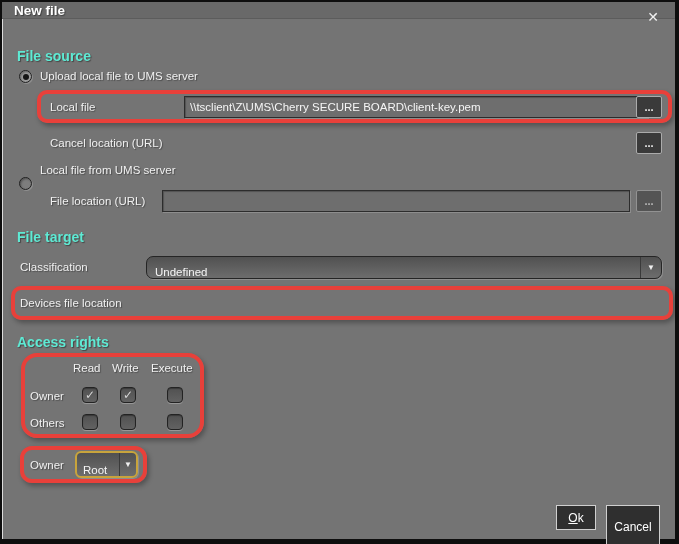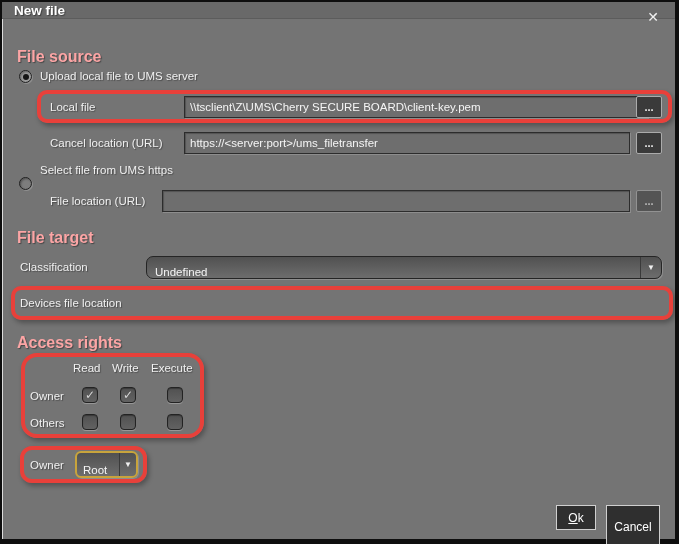--- a/index.html
+++ b/index.html
@@ -30,21 +30,21 @@
     color:#f0f0f0; font-size:14px; cursor:pointer;
   }
 
   .abs{ position:absolute; }
   .label{
     color:#f0f0f0; font-size:11.5px;
     text-shadow:1px 1px 1px rgba(0,0,0,.35);
     white-space:nowrap;
   }
   .section{
-    color:#fca5a5; font-size:16px; font-weight:bold;
+    color:#5eead4; font-size:14px; font-weight:bold;
     text-shadow:1px 1px 1px rgba(0,0,0,.4);
   }
 
   .field{
     background:#6e6e6e;
     border:1px solid #2c2c2c;
     box-shadow: inset 1px 1px 1px rgba(0,0,0,.25), 1px 1px 0 rgba(255,255,255,.18);
     color:#f5f5f5; font-size:11.5px;
     display:flex; align-items:center; padding:0 5px;
     white-space:nowrap; overflow:hidden;
@@ -124,25 +124,24 @@
   <div class="abs section" style="left:17px; top:48px;">File source</div>
 
   <div class="abs radio selected" style="left:19px; top:70px;"></div>
   <div class="abs label" style="left:40px; top:70px;">Upload local file to UMS server</div>
 
   <div class="abs label" style="left:50px; top:101px;">Local file</div>
   <div class="abs field" style="left:184px; top:96px; width:464px; height:22px;">\\tsclient\Z\UMS\Cherry SECURE BOARD\client-key.pem</div>
   <div class="abs browse" style="left:636px; top:96px; width:26px; height:22px;">...</div>
 
   <div class="abs label" style="left:50px; top:137px;">Cancel location (URL)</div>
-  <div class="abs field" style="left:184px; top:132px; width:446px; height:22px;">https://&lt;server:port&gt;/ums_filetransfer</div>
   <div class="abs browse" style="left:636px; top:132px; width:26px; height:22px;">...</div>
 
   <div class="abs radio" style="left:19px; top:164px;"></div>
-  <div class="abs label" style="left:40px; top:164px;">Select file from UMS https</div>
+  <div class="abs label" style="left:40px; top:164px;">Local file from UMS server</div>
 
   <div class="abs label" style="left:50px; top:195px;">File location (URL)</div>
   <div class="abs field" style="left:162px; top:190px; width:468px; height:22px;"></div>
   <div class="abs browse disabled" style="left:636px; top:190px; width:26px; height:22px;">...</div>
 
   <div class="abs section" style="left:17px; top:229px;">File target</div>
 
   <div class="abs label" style="left:20px; top:261px;">Classification</div>
   <div class="abs combo" style="left:146px; top:256px; width:516px; height:23px;">
     <div class="val">Undefined</div>

